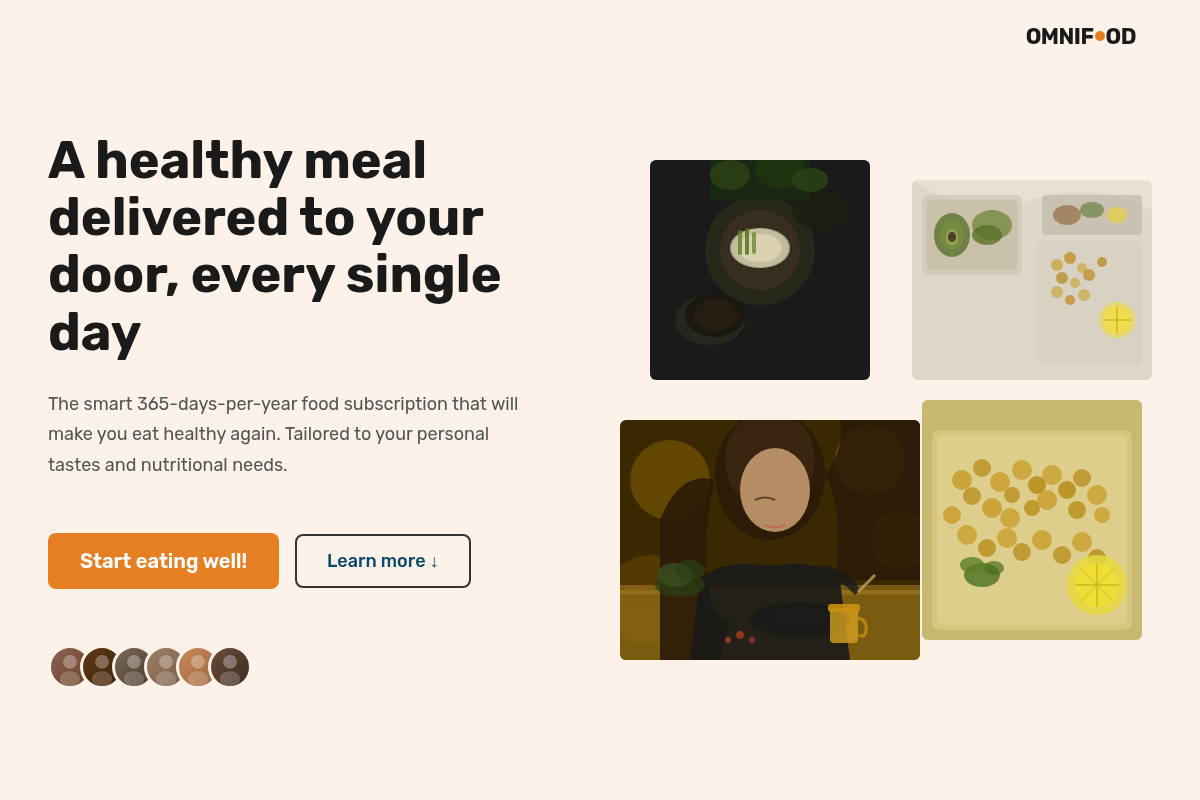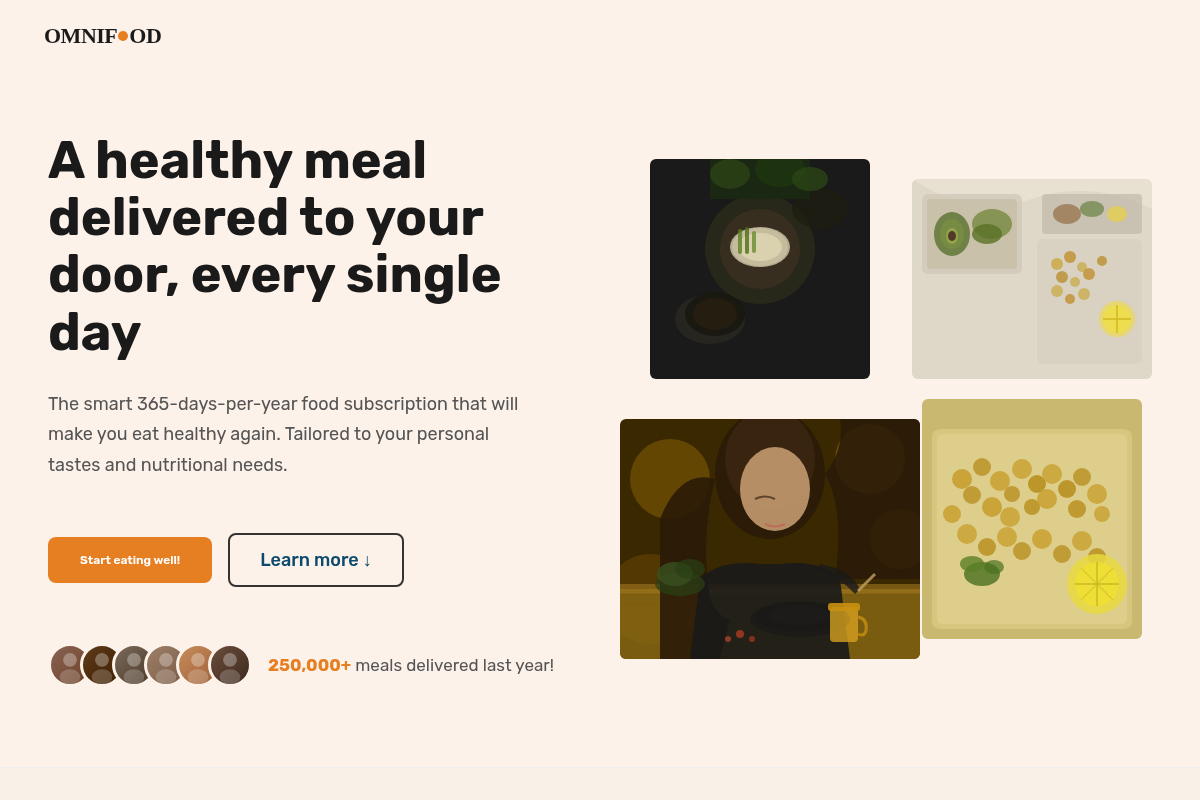--- a/index.html
+++ b/index.html
@@ -8,25 +8,24 @@
       font-family: 'Rubik', -apple-system, BlinkMacSystemFont, 'Segoe UI', sans-serif;
       background-color: #fdf2e9;
       color: #333;
       overflow-x: hidden;
     }
 
     
     nav {
       display: flex;
       align-items: center;
-      justify-content: flex-start;
-      padding: 0 44px;
+      justify-content: flex-end;
+      padding: 0 64px;
       height: 72px;
       background-color: #fdf2e9;
-      font-family: Liberation Serif, serif;
     }
 
     .logo {
       font-size: 22px;
       font-weight: 700;
       color: #1a1a1a;
       letter-spacing: -0.5px;
     }
 
     .logo-dot {
@@ -109,21 +108,21 @@
       margin-bottom: 56px;
       align-items: center;
     }
 
     .btn-primary {
       background-color: #e67e22;
       color: #fff;
       border: none;
       padding: 16px 32px;
       border-radius: 8px;
-      font-size: 12px;
+      font-size: 20px;
       font-weight: 600;
       cursor: pointer;
       text-decoration: none;
       display: inline-block;
     }
 
     .btn-secondary {
       background-color: transparent;
       color: #0c4a6e;
       border: 2px solid #333;
@@ -293,23 +292,20 @@
             <ellipse cx="22" cy="36" rx="12" ry="9" fill="rgba(255,255,255,0.2)"></ellipse>
           </svg>
         </div>
         <div class="avatar avatar-6">
           <svg viewBox="0 0 44 44" xmlns="http://www.w3.org/2000/svg">
             <circle cx="22" cy="16" r="8" fill="rgba(255,255,255,0.3)"></circle>
             <ellipse cx="22" cy="36" rx="12" ry="9" fill="rgba(255,255,255,0.2)"></ellipse>
           </svg>
         </div>
       </div>
-      <p class="social-proof-text">
-        <strong>250,000+</strong><span> meals delivered last year!</span>
-      </p>
     </div>
   </div>
 
   <div class="hero-images">
 
     <div class="food-img img-top-left">
       <svg viewBox="0 0 220 220" xmlns="http://www.w3.org/2000/svg">
         <rect width="220" height="220" fill="#1a1a1a"></rect>
 
         <circle cx="110" cy="90" r="55" fill="#2a2a1a" opacity="0.8"></circle>

